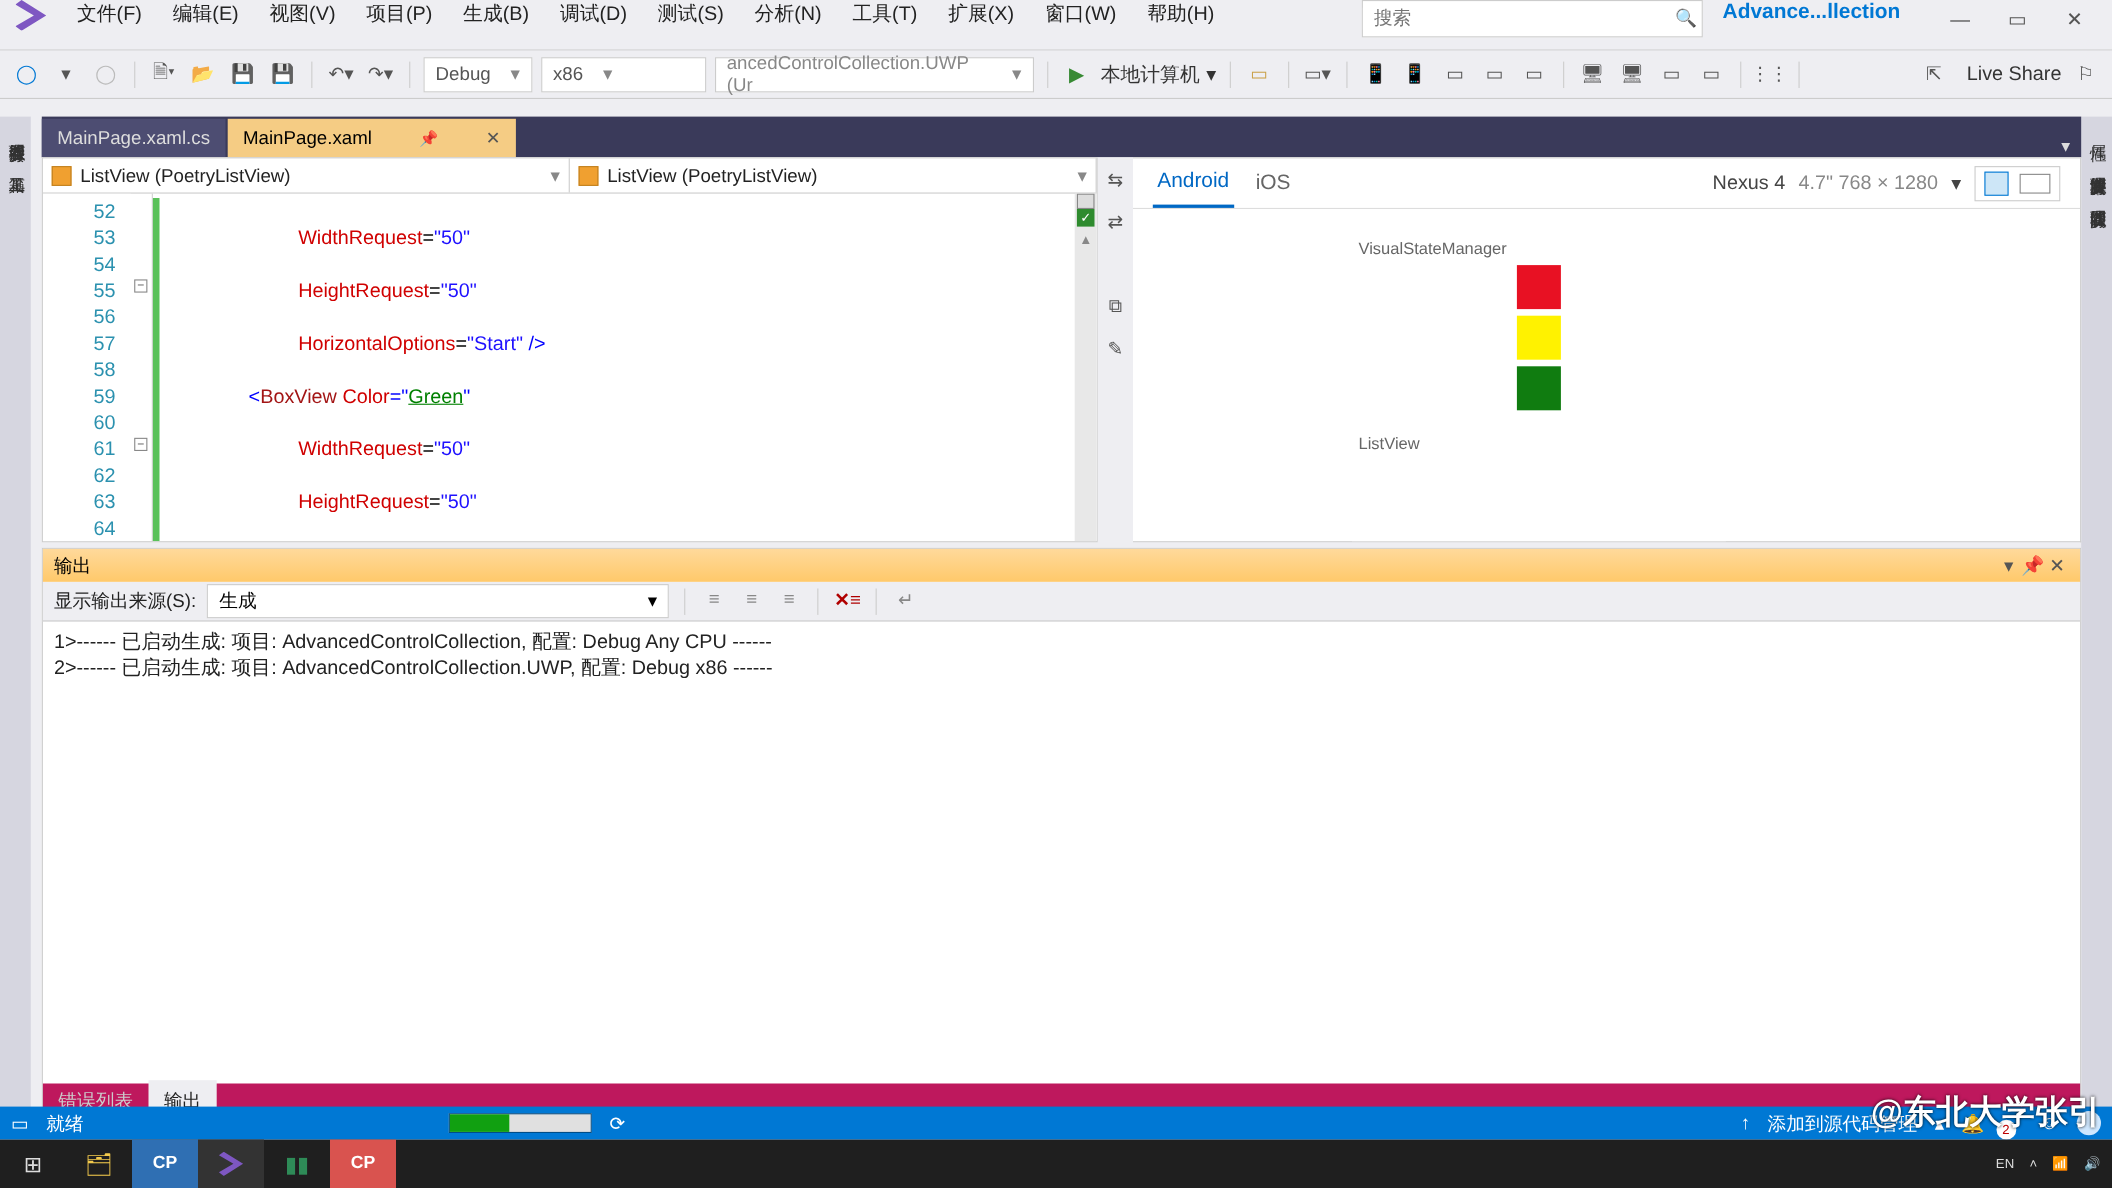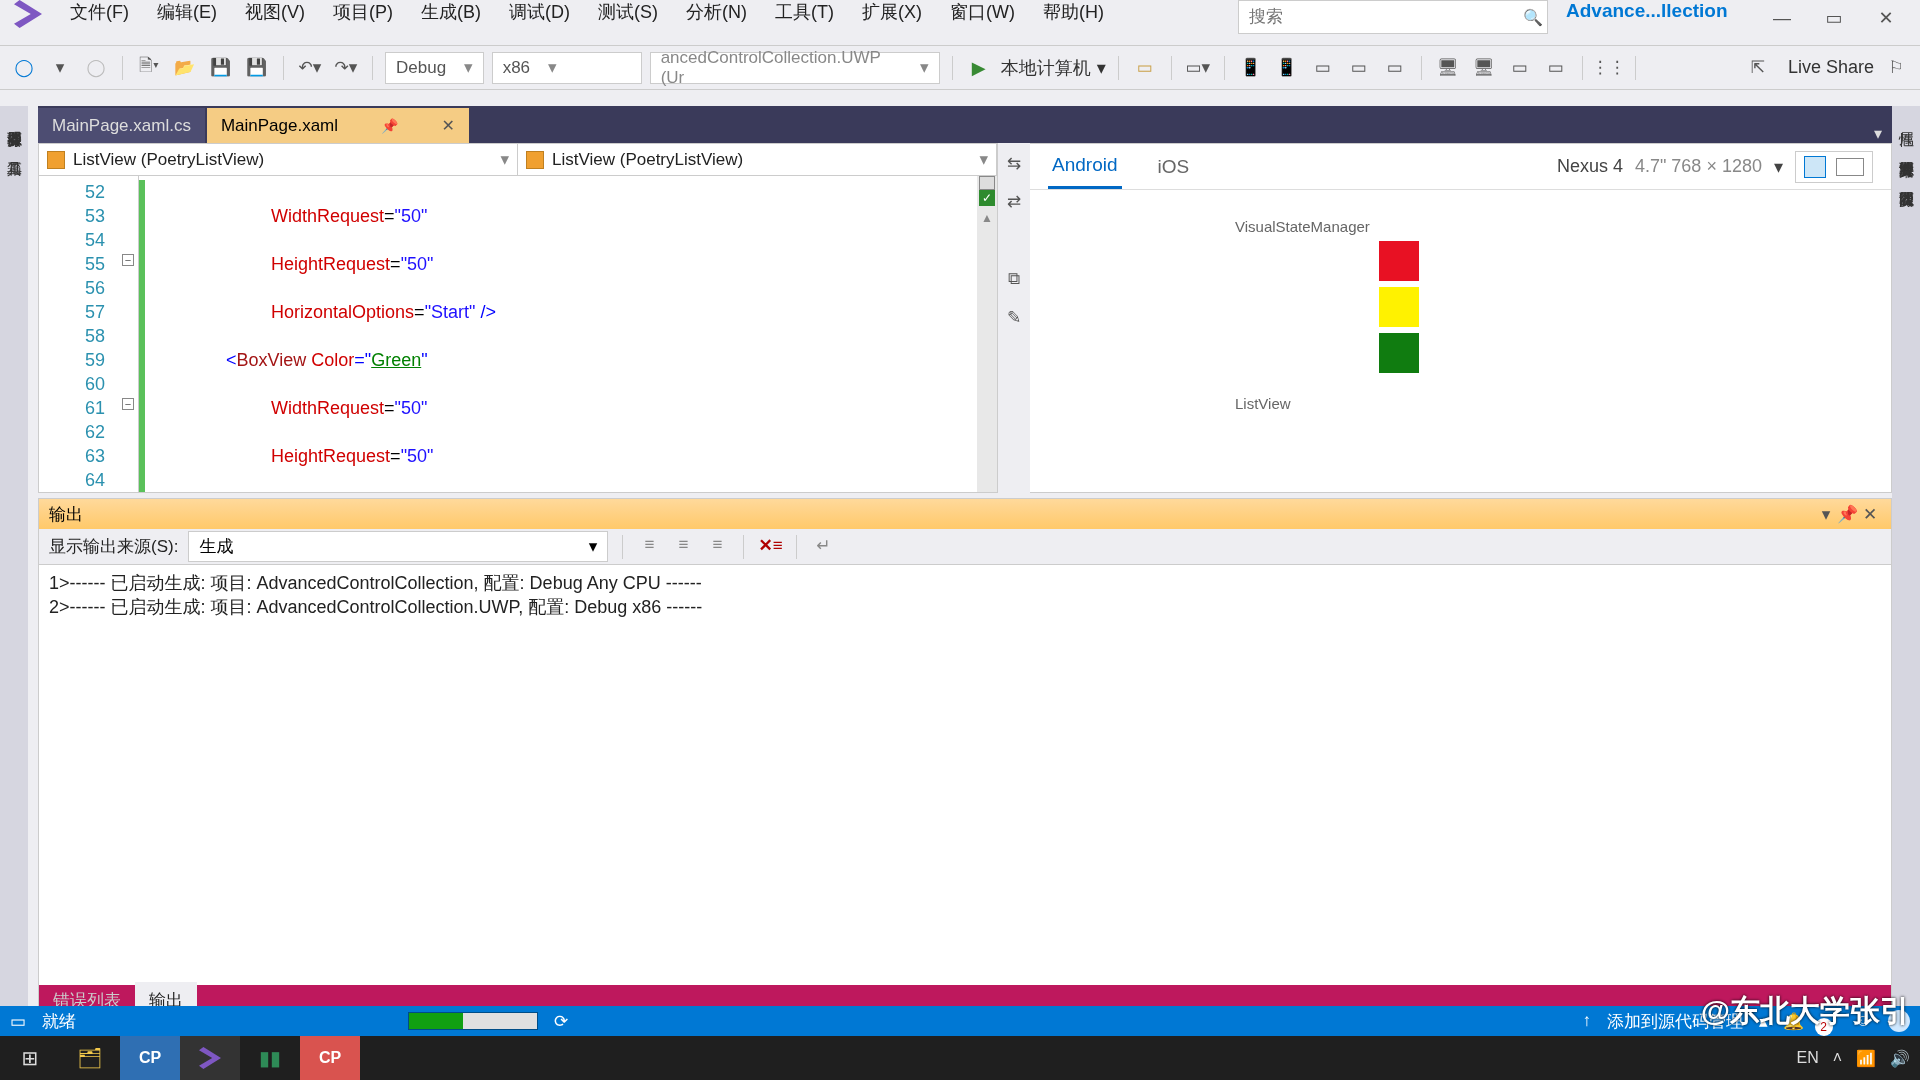--- a/index.html
+++ b/index.html
@@ -63,21 +63,21 @@
 .t-tag { color:#a31515; }
 .t-punc { color:#0000ff; }
 .t-green { color:#008000; text-decoration:underline; }
 .scrollcol { width:20px; background:#e8e8e8; display:flex; flex-direction:column; align-items:center; }
 .scrollcol .sbtn { height:20px; font-size:12px; color:#888; }
 .scrollcol .okbox { width:16px; height:16px; background:#2e8b2e; color:#fff; font-size:12px; line-height:16px; text-align:center; }
 .scrollcol .splitbtn { width:16px; height:14px; border:1px solid #888; background:#ddd; }
 
 
 .preview { flex:1; background:#fff; border:1px solid #ccc; border-left:none; display:flex; flex-direction:column; }
-.pvtabs { height:46px; display:flex; align-items:center; padding:0 18px; gap:32px; border-bottom:1px solid #ddd; }
+.pvtabs { height:46px; display:flex; align-items:center; padding:0 18px; gap:16px; border-bottom:1px solid #ddd; }
 .pvtabs .pt { font-size:19px; color:#666; padding:10px 4px; }
 .pvtabs .pt.active { color:#0068c4; border-bottom:3px solid #0068c4; }
 .pvtabs .dev { margin-left:auto; display:flex; align-items:center; gap:12px; color:#444; font-size:18px; }
 .devbox { border:1px solid #ccc; padding:4px 8px; display:flex; gap:10px; }
 .devbox .db { width:22px; height:22px; border:1px solid #888; }
 .devbox .db.active { background:#cde6f7; border-color:#0078d4; }
 .pvbody { flex:1; display:flex;padding-left:29px; }
 .phone { margin:18px 0 0 170px; width:340px; background:#fff; }
 .phone .lbl { font-size:15px; color:#666; margin:10px 0 6px 6px; }
 .phone .boxes { display:flex; flex-direction:column; align-items:center; gap:6px; }
@@ -104,21 +104,21 @@
 .status { position:absolute; left:0; right:0; bottom:44px; height:30px; background:#0078d4; color:#fff; display:flex; align-items:center; font-size:17px; padding:0 10px; gap:16px; }
 .status .sp { flex:1; }
 .status .prog { width:130px; height:18px; background:#e0e0e0; border:1px solid #004d87; position:relative; }
 .status .prog .fill { position:absolute; left:0; top:0; bottom:0; width:42%; background:#11a011; }
 .status .badge { background:#fff; color:#b00; border-radius:50%; width:18px;height:18px; font-size:12px; line-height:18px; text-align:center; position:relative; left:-6px; top:6px; }
 
 
 .taskbar { position:absolute; left:0; right:0; bottom:0; height:44px; background:#1f1f1f; display:flex; align-items:center; }
 .taskbar .tb { width:60px; height:44px; display:flex; align-items:center; justify-content:center; font-size:20px; color:#ddd; }
 .taskbar .tb.active { background:#333; }
-.tray { margin-left:auto; display:flex; align-items:center; color:#ddd; font-size:16px; padding:0 10px; gap:14px; }
+.tray { margin-left:auto; display:flex; align-items:center; color:#ddd; font-size:12px; padding:0 10px; gap:14px; }
 .watermark { position:absolute; right:10px; bottom:48px; color:#fff; font-size:30px; font-weight:600; text-shadow:0 0 3px #000; }
 </style>
 </head>
 <body>
 
 <div class="menubar">
   <div class="vs-logo"></div>
   <span class="menu">文件(F)</span>
   <span class="menu">编辑(E)</span>
   <span class="menu">视图(V)</span>

